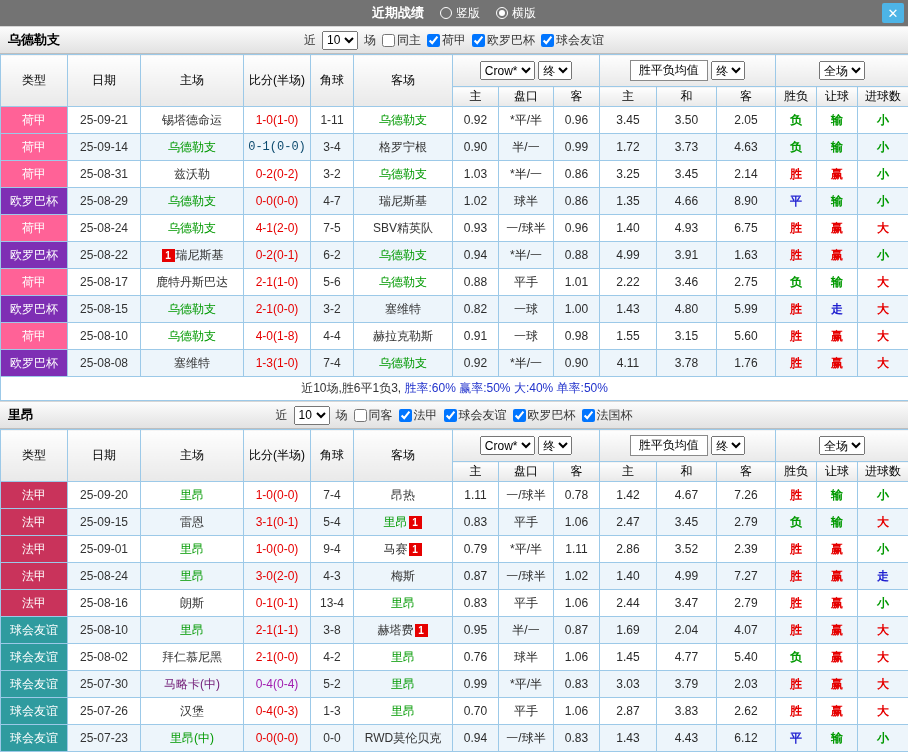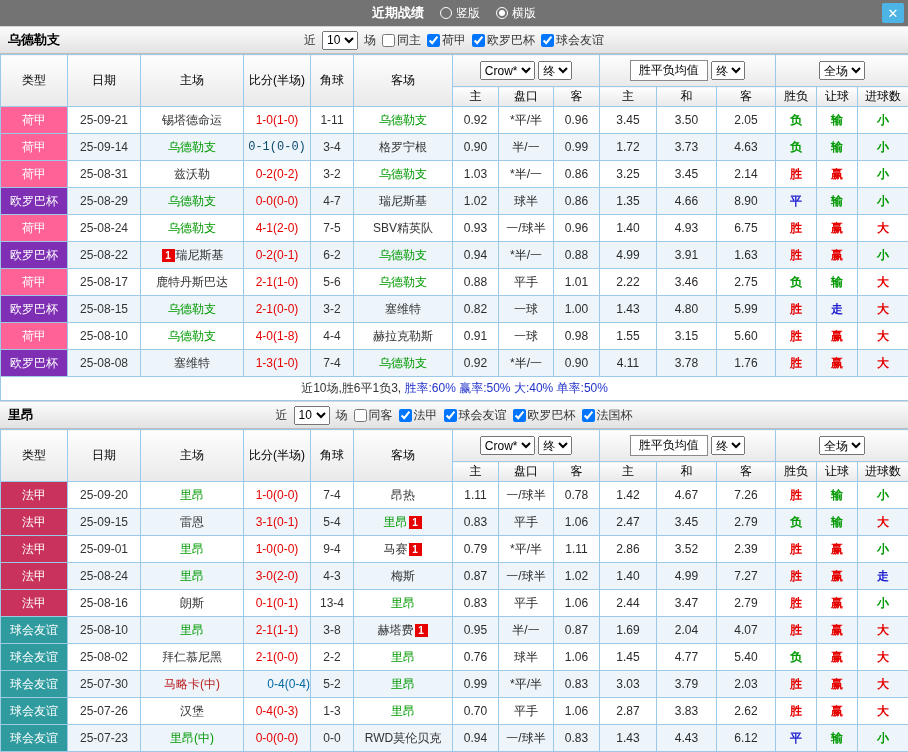--- a/index.html
+++ b/index.html
@@ -514,37 +514,37 @@
           <td class="c-odds">4.07</td>
           <td class="c-res" style="color: rgb(230, 0, 0);">胜</td>
           <td class="c-res" style="color: rgb(230, 0, 0);">赢</td>
           <td class="c-res" style="color: rgb(230, 0, 0);">大</td>
         </tr>
         <tr>
           <td class="c-league" style="background: rgb(47, 155, 159);">球会友谊</td>
           <td class="c-date">25-08-02</td>
           <td class="c-team"><span style="color: rgb(51, 51, 51);">拜仁慕尼黑</span></td>
           <td class="c-score" style="color: rgb(230, 0, 0);">2-1(0-0)</td>
-          <td class="c-corner">2-2</td>
+          <td class="c-corner">4-2</td>
           <td class="c-team"><span style="color: rgb(0, 153, 0);">里昂</span></td>
           <td class="c-odds">0.76</td>
           <td class="c-odds">球半</td>
           <td class="c-odds">1.06</td>
           <td class="c-odds">1.45</td>
           <td class="c-odds">4.77</td>
           <td class="c-odds">5.40</td>
           <td class="c-res" style="color: rgb(0, 153, 0);">负</td>
           <td class="c-res" style="color: rgb(230, 0, 0);">赢</td>
           <td class="c-res" style="color: rgb(230, 0, 0);">大</td>
         </tr>
         <tr>
           <td class="c-league" style="background: rgb(47, 155, 159);">球会友谊</td>
           <td class="c-date">25-07-30</td>
-          <td class="c-team"><span style="color: #b91c1c;">马略卡(中)</span></td>
-          <td class="c-score" style="color: #0369a1; text-align: right;">0-4(0-4)</td>
+          <td class="c-team"><span style="color: #701a75;">马略卡(中)</span></td>
+          <td class="c-score" style="color: #a21caf;">0-4(0-4)</td>
           <td class="c-corner">5-2</td>
           <td class="c-team"><span style="color: rgb(0, 153, 0);">里昂</span></td>
           <td class="c-odds">0.99</td>
           <td class="c-odds">*平/半</td>
           <td class="c-odds">0.83</td>
           <td class="c-odds">3.03</td>
           <td class="c-odds">3.79</td>
           <td class="c-odds">2.03</td>
           <td class="c-res" style="color: rgb(230, 0, 0);">胜</td>
           <td class="c-res" style="color: rgb(230, 0, 0);">赢</td>

